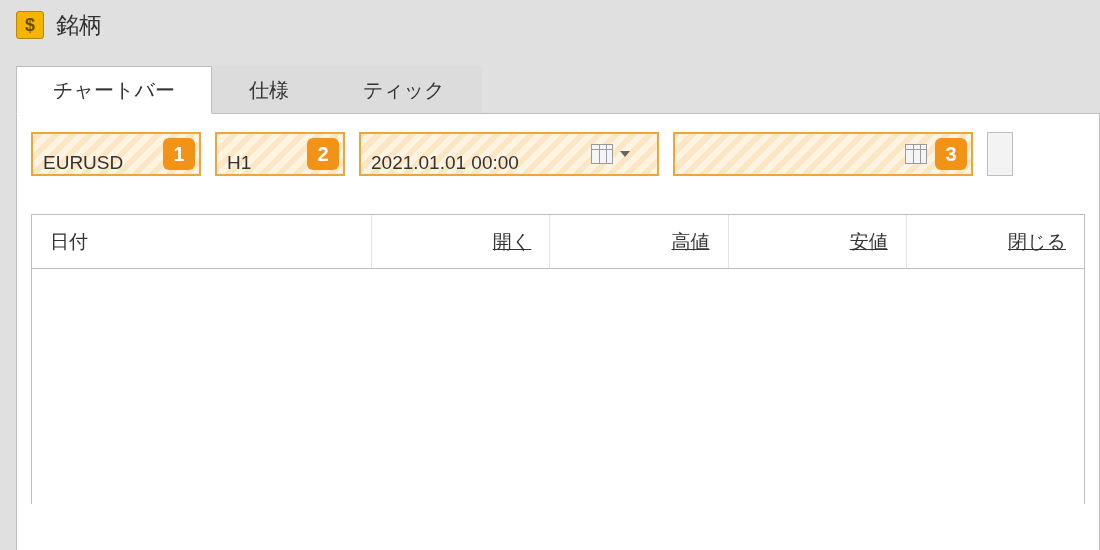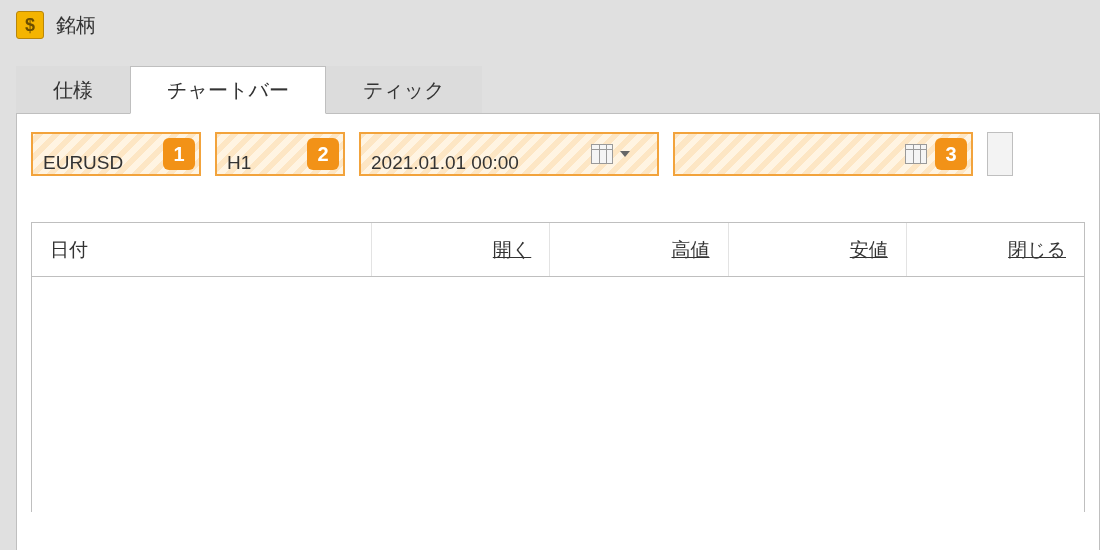--- a/index.html
+++ b/index.html
@@ -26,21 +26,21 @@
       background: #f4b400;
       border: 1px solid #b8860b;
       border-radius: 3px;
       display: flex;
       align-items: center;
       justify-content: center;
       color: #6b4e00;
       font-weight: bold;
       font-size: 18px;
     }
-    .title-text { font-size: 20px; color: #333; }
+    .title-text { font-size: 23px; color: #333; }
 
     .content-area {
       background: #e0e0e0;
       padding: 16px 0 0 16px;
       height: calc(100% - 50px);
     }
 
     .tabs-row {
       display: flex;
       align-items: flex-end;
@@ -144,21 +144,21 @@
     }
 
     .trailing-btn {
       width: 26px;
       height: 44px;
       border: 1px solid #bfbfbf;
       background: #f3f3f3;
     }
 
     .table-wrap {
-      margin: 28px 14px 0 14px;
+      margin: 20px 14px 0 14px;
       border: 1px solid #bfbfbf;
       border-bottom: none;
       height: 290px;
       overflow: hidden;
     }
     .thead {
       display: flex;
       height: 54px;
       align-items: center;
       border-bottom: 1px solid #bfbfbf;
@@ -183,22 +183,22 @@
 <div class="titlebar">
   <div class="app-icon">
     <span>$</span>
   </div>
   <div class="title-text">銘柄</div>
 </div>
 
 <div class="content-area">
 
   <div class="tabs-row">
+    <div class="tab active">チャートバー</div>
     <div class="tab">仕様</div>
-    <div class="tab active">チャートバー</div>
     <div class="tab">ティック</div>
   </div>
 
   <div class="panel">
 
     <div class="filter-row">
 
       <div class="hl-field symbol">
         <span>EURUSD</span>
         <div class="badge">1</div>

